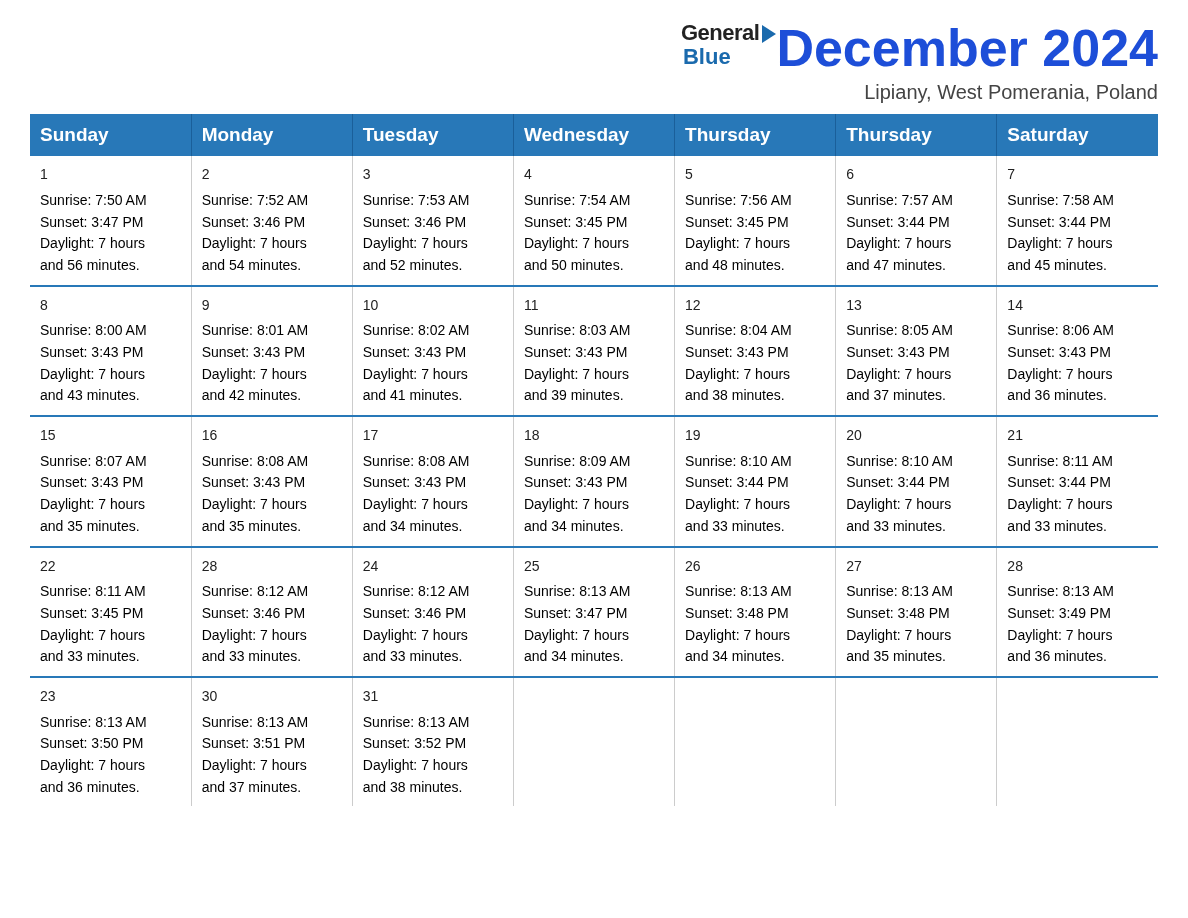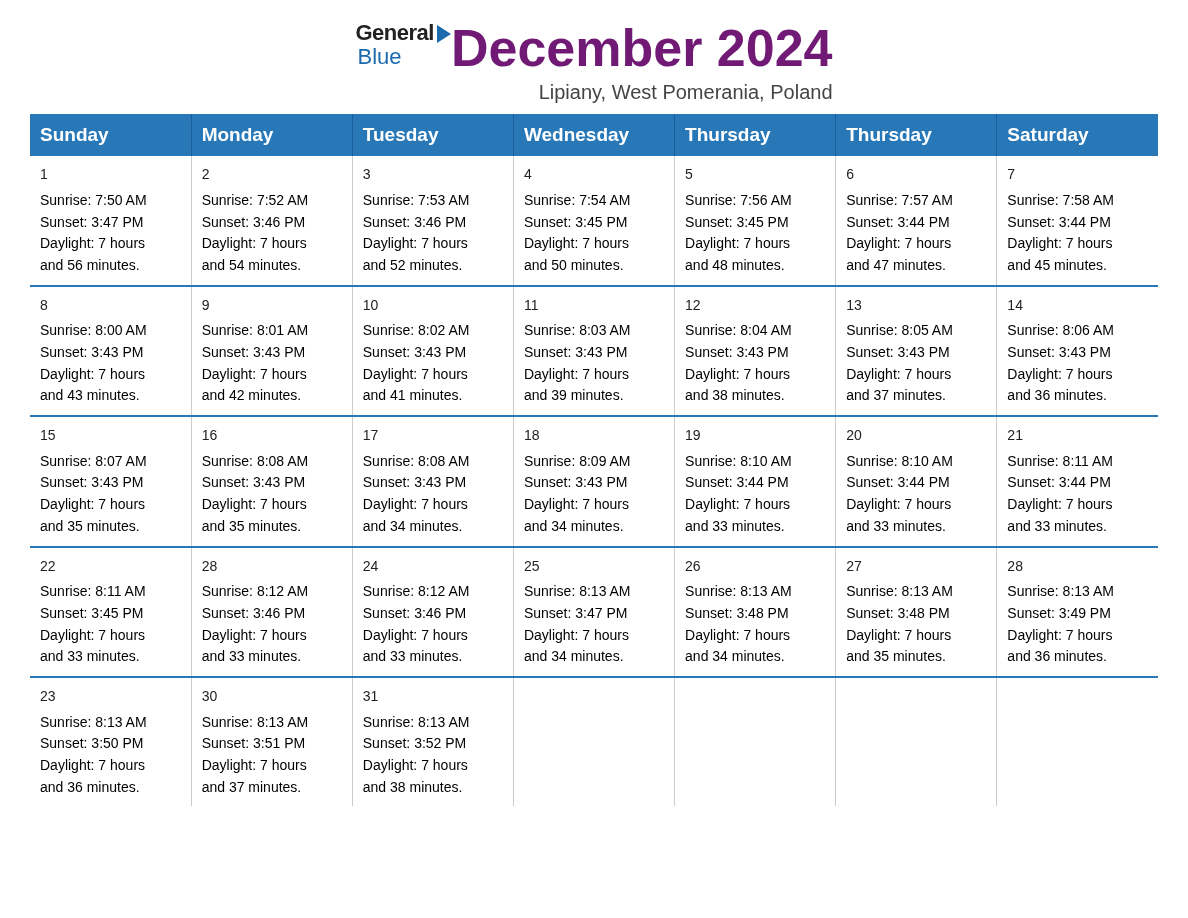--- a/index.html
+++ b/index.html
@@ -6,21 +6,21 @@
     body {
       font-family: Arial, sans-serif;
       background: #fff;
       color: #222;
       width: 1188px;
       min-height: 918px;
       padding: 20px 30px;
     }
     .header-row {
       display: flex;
-      justify-content: center;
+      justify-content: flex-end;
       align-items: flex-start;
       margin-bottom: 10px;
     }
     .logo {
       display: flex;
       flex-direction: column;
       align-items: flex-start;
     }
     .logo-top {
       display: flex;
@@ -36,32 +36,32 @@
       width: 0;
       height: 0;
       border-left: 14px solid #1a6aad;
       border-top: 9px solid transparent;
       border-bottom: 9px solid transparent;
       margin-left: 3px;
       margin-top: 2px;
     }
     .logo-blue {
       font-size: 22px;
-      font-weight: normal;
+      font-weight: bold;
       color: #1a6aad;
       margin-top: -2px;
       margin-left: 2px;
     }
     .title-section {
       text-align: right;
     }
     .main-title {
       font-size: 52px;
       font-weight: bold;
-      color: #701a75;
+      color: #1d4ed8;
       line-height: 1.1;
     }
     .subtitle {
       font-size: 20px;
       color: #444;
       margin-top: 4px;
     }
     table {
       width: 100%;
       border-collapse: collapse;

